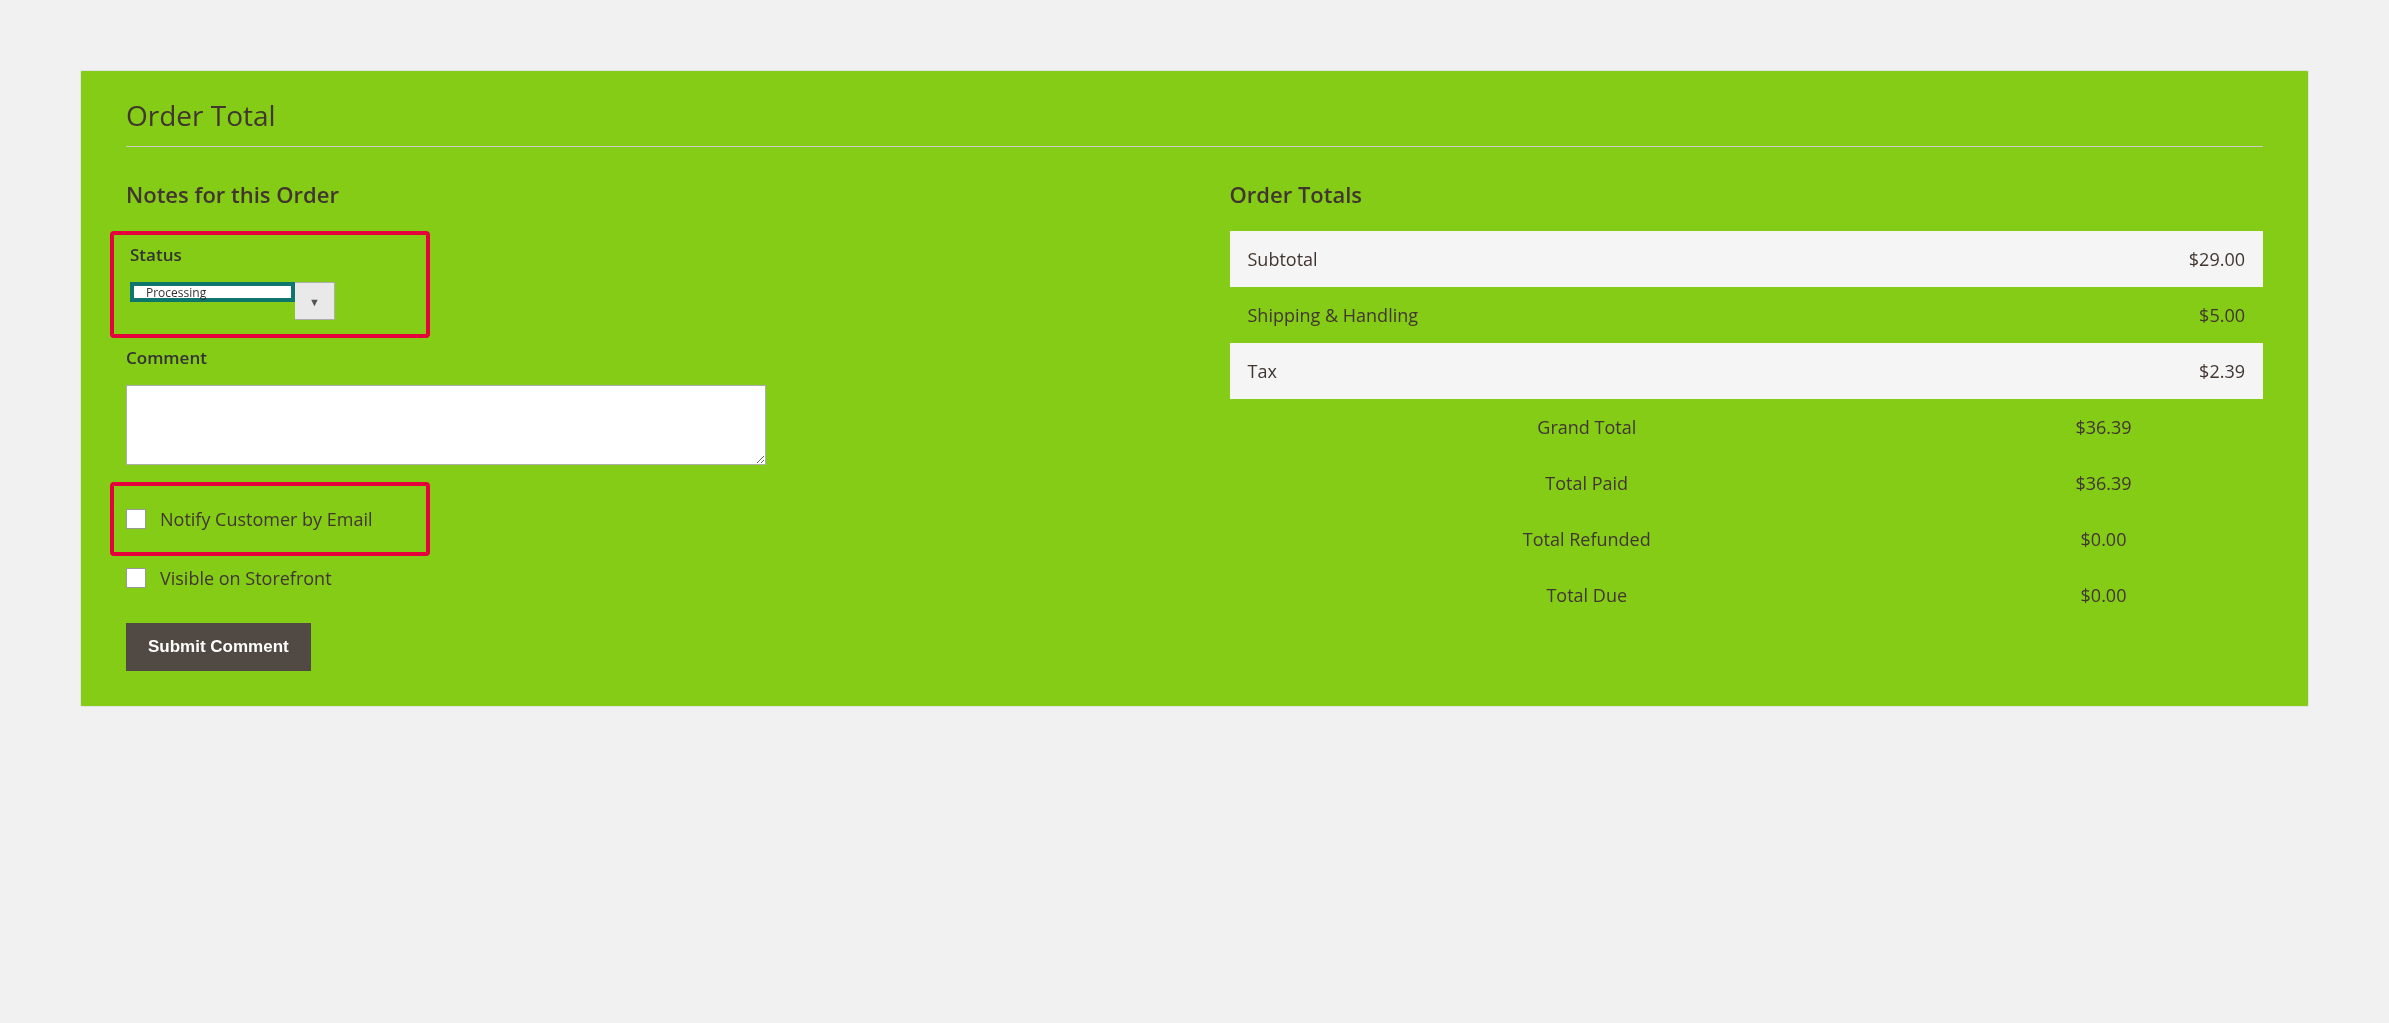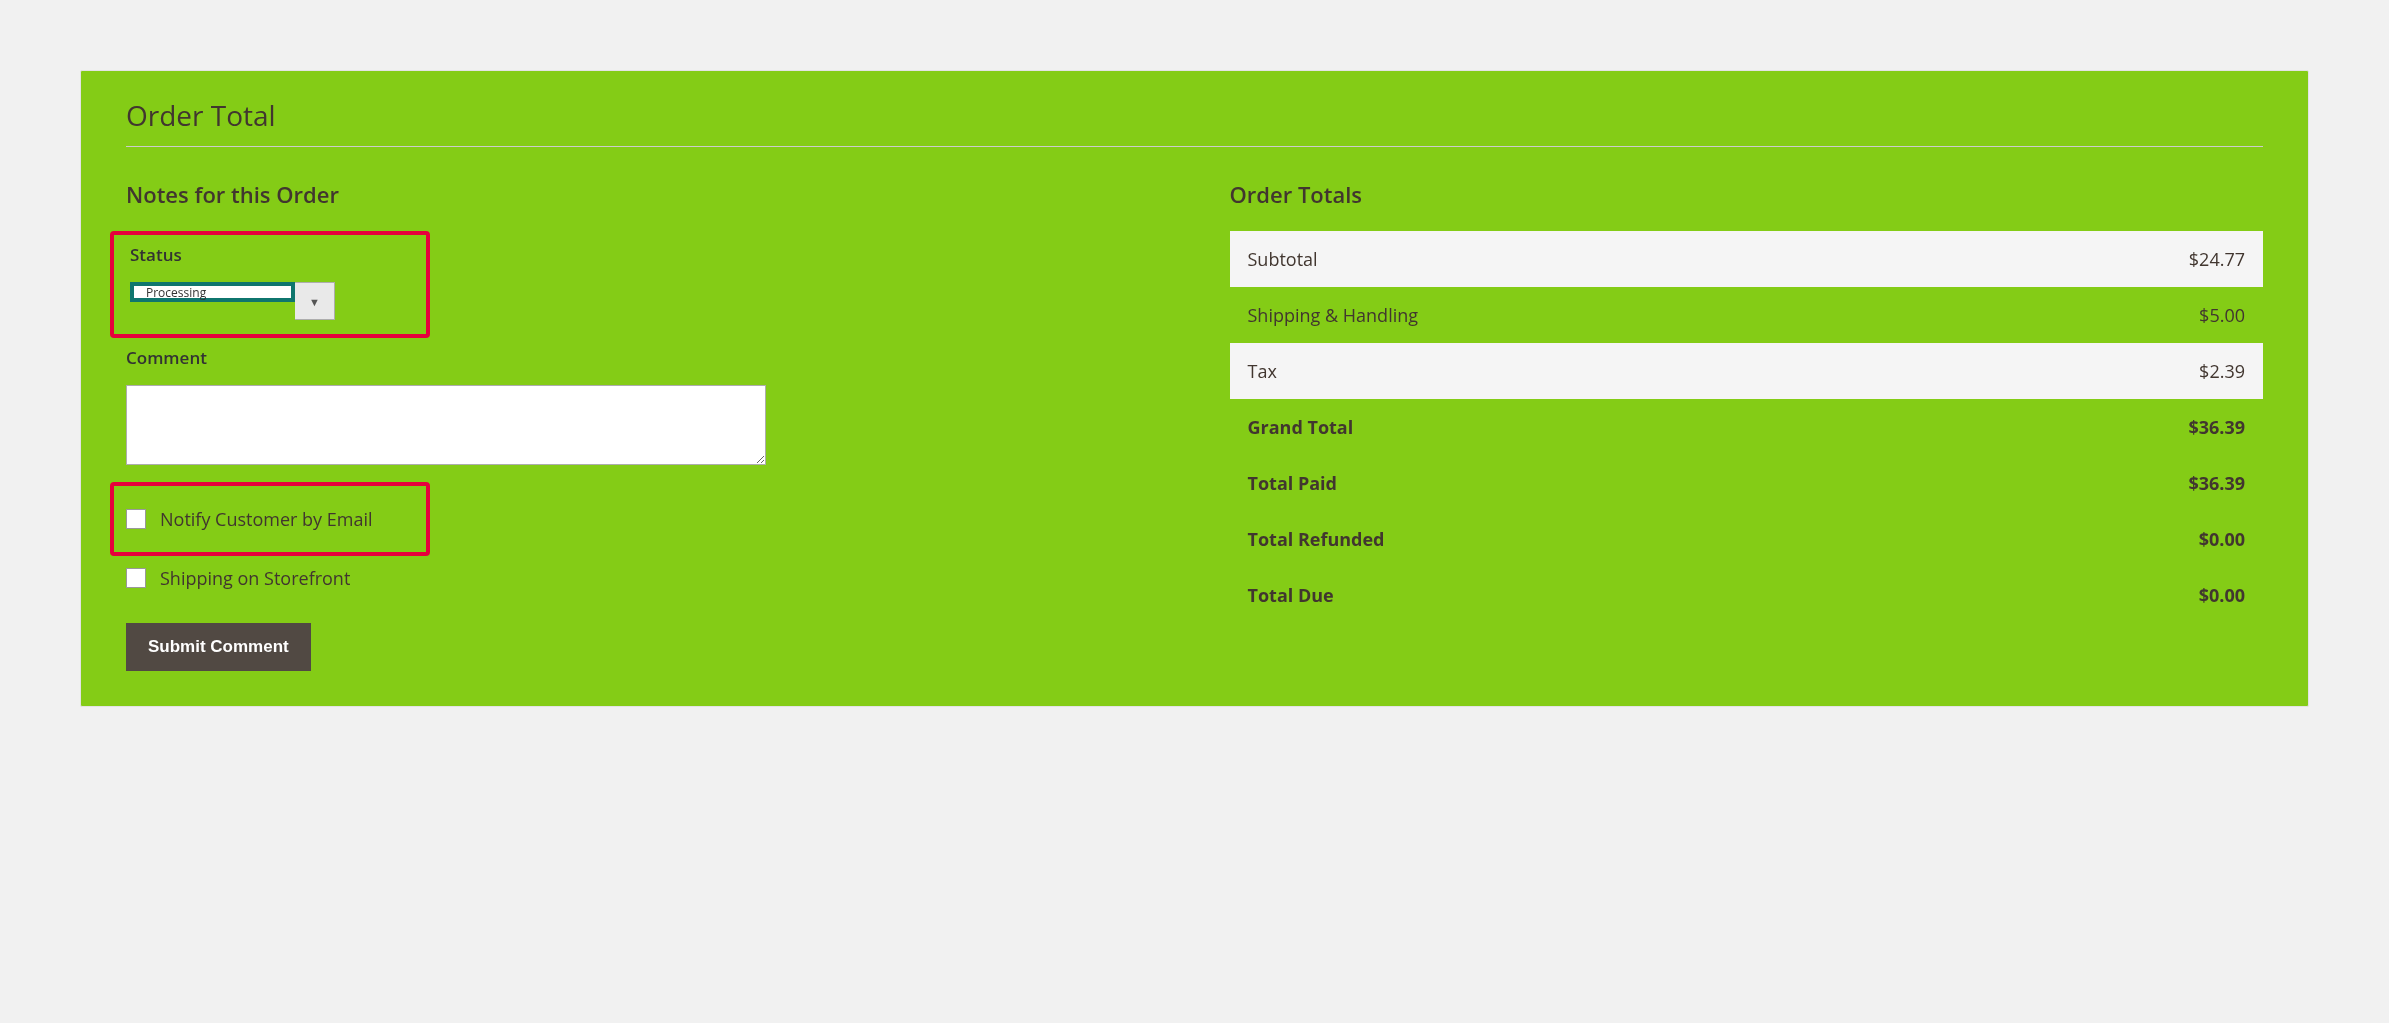--- a/index.html
+++ b/index.html
@@ -144,21 +144,22 @@
       font-size: 18px;
       color: #41362f;
     }
     .totals-table tr td:last-child {
       text-align: right;
     }
     .totals-table tr.stripe {
       background: #f5f5f5;
     }
     .totals-table tr.bold td {
-      font-weight: 700;
+      font-weight: 400;
+      text-align: center;
     }
   </style>
 </head>
 <body>
 
 <div class="panel">
   <h1 class="panel-title">Order Total</h1>
 
   <div class="columns">
 
@@ -180,33 +181,33 @@
 
       <div class="highlight notify-highlight">
         <div class="checkbox-row">
           <div class="checkbox"></div>
           <span class="checkbox-label">Notify Customer by Email</span>
         </div>
       </div>
 
       <div class="checkbox-row visible-row">
         <div class="checkbox"></div>
-        <span class="checkbox-label">Shipping on Storefront</span>
+        <span class="checkbox-label">Visible on Storefront</span>
       </div>
 
       <button class="submit-btn">Submit Comment</button>
     </div>
 
     <div class="col">
       <h2 class="section-title">Order Totals</h2>
       <table class="totals-table">
         <tbody id="totals-body">
             <tr class="stripe">
               <td>Subtotal</td>
-              <td>$24.77</td>
+              <td>$29.00</td>
             </tr>
             <tr>
               <td>Shipping &amp; Handling</td>
               <td>$5.00</td>
             </tr>
             <tr class="stripe">
               <td>Tax</td>
               <td>$2.39</td>
             </tr>
             <tr class="bold">

